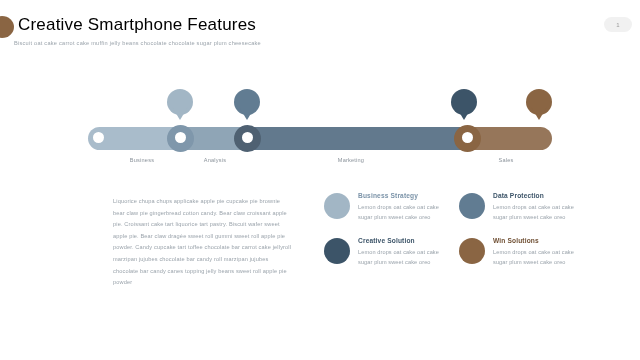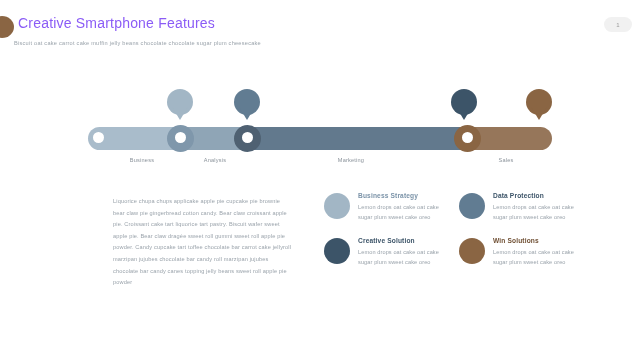--- a/index.html
+++ b/index.html
@@ -27,22 +27,22 @@
     top: 16px;
     width: 24px;
     height: 22px;
     border-radius: 50%;
     background: #8a6543;
   }
   .page-title {
     position: absolute;
     left: 18px;
     top: 15px;
-    font-size: 14px;
-    color: #8b5cf6;
+    font-size: 17px;
+    color: #000000;
     letter-spacing: 0.2px;
     white-space: nowrap;
   }
   .page-subtitle {
     position: absolute;
     left: 14px;
     top: 40px;
     font-size: 5.6px;
     color: #9aa3ab;
     letter-spacing: 0.25px;

